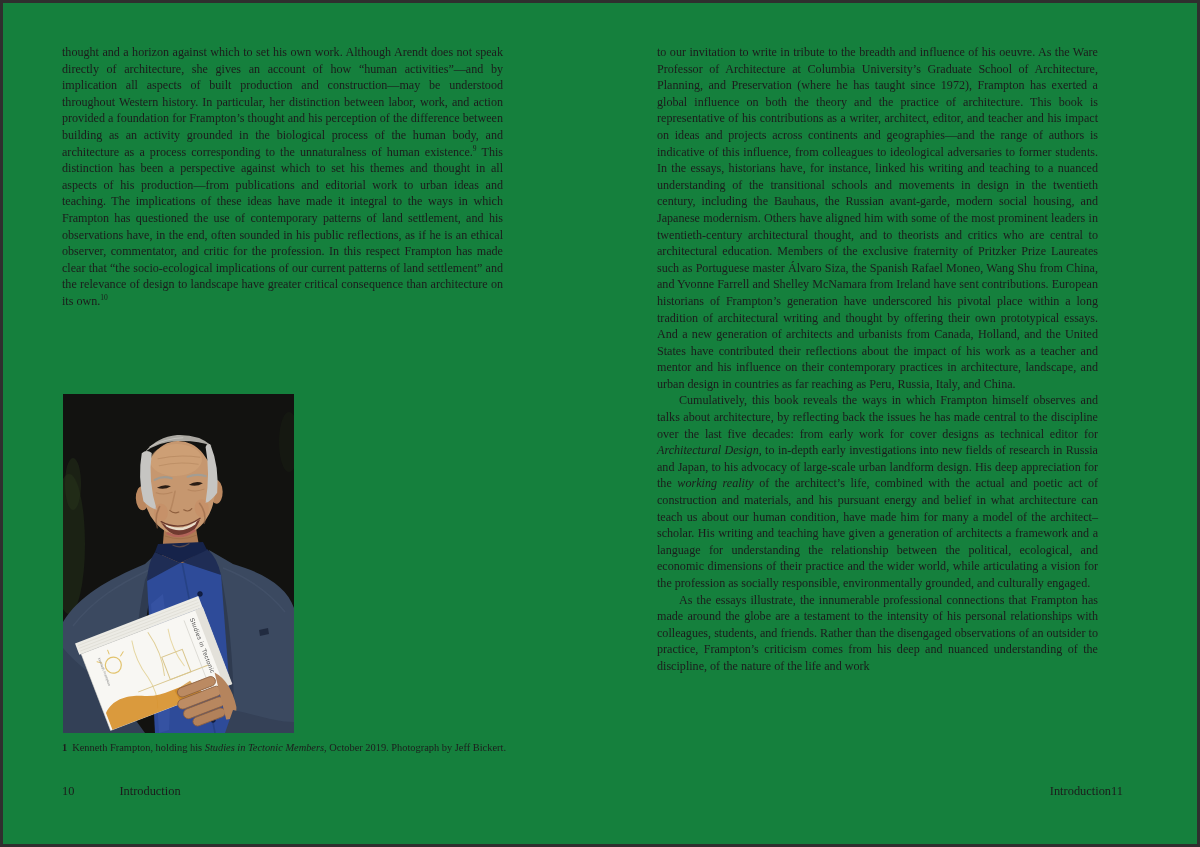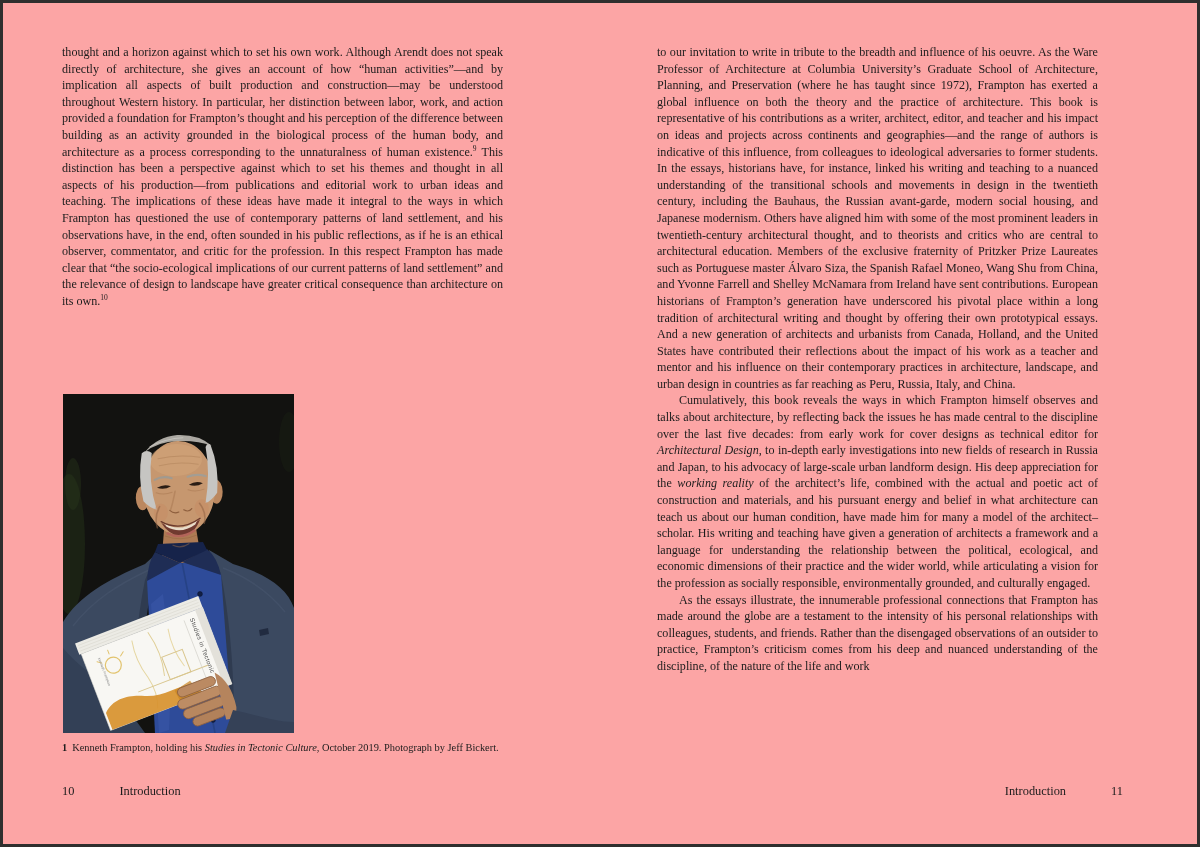--- a/index.html
+++ b/index.html
@@ -1,20 +1,20 @@
 <!DOCTYPE html>
 <html lang="en"><head>
 <meta charset="utf-8">
 <style>
   html,body{margin:0;padding:0;background:#e8e8e8;}
   .spread{
     position:relative;
     width:1200px;height:847px;
     box-sizing:border-box;
-    background:#fca5a5;
+    background:#15803d;
     border:3px solid #2f2f2e;
     font-family:"Liberation Serif","DejaVu Serif",serif;
     color:#1c1c1c;
     overflow:hidden;
   }
   .body-text{position:absolute;top:41px;width:441px;}
   .body-text.left{left:59px;}
   .body-text.right{left:654px;}
   p.para{
     margin:0;
@@ -43,21 +43,21 @@
   .caption i{font-style:italic;}
 
   .footer{
     position:absolute;top:781px;
     font-size:12.4px;line-height:15px;color:#1c1c1c;
     display:flex;align-items:baseline;
   }
   .footer-left{left:59px;}
   .footer-left .running{margin-left:45px;}
   .footer-right{left:693px;width:441px;justify-content:flex-end;}
-  .footer-right .pagenum{margin-left:45px;margin-right:14px;}
+  .footer-right .pagenum{margin-right:14px;}
 </style>
 </head>
 <body>
 
 <div class="spread">
 
   <section>
     <div class="body-text left">
       <p class="para"><span>thought and a horizon against which to set his own work. Although Arendt does not speak directly of architecture, she gives an account of how “human activities”—and by implication all aspects of built production and construction—may be understood throughout Western history. In particular, her distinction between labor, work, and action provided a foundation for Frampton’s thought and his perception of the difference between building as an activity grounded in the biological process of the human body, and architecture as a process corresponding to the unnaturalness of human existence.</span><sup>9</sup><span> This distinction has been a perspective against which to set his themes and thought in all aspects of his production—from publications and editorial work to urban ideas and teaching. The implications of these ideas have made it integral to the ways in which Frampton has questioned the use of contemporary patterns of land settlement, and his observations have, in the end, often sounded in his public reflections, as if he is an ethical observer, commentator, and critic for the profession. In this respect Frampton has made clear that “the socio-ecological implications of our current patterns of land settlement” and the relevance of design to landscape have greater critical consequence than architecture on its own.</span><sup>10</sup></p>
     </div>
@@ -171,21 +171,21 @@
           <rect x="-34" y="-20" width="40" height="9.5" rx="4.7" fill="#bb8a62"></rect>
           <rect x="-38" y="-9" width="46" height="10" rx="5" fill="#bd8c64"></rect>
           <rect x="-36" y="2" width="43" height="10" rx="5" fill="#b8875f"></rect>
           <rect x="-30" y="13" width="34" height="9" rx="4.5" fill="#b2815a"></rect>
           <path d="M8,-22 Q20,-8 16,18 Q12,30 2,26" fill="#b5845d" stroke="none"></path>
         </g>
         <path d="M162,339 L170,316 C190,320 212,328 231,328 L231,339 Z" fill="#354157"></path>
       </svg>
     </figure>
 
-    <div class="caption"><b>1</b><span>Kenneth Frampton, holding his </span><i>Studies in Tectonic Culture</i><span>, October 2019. Photograph by Jeff Bickert.</span></div>
+    <div class="caption"><b>1</b><span>Kenneth Frampton, holding his </span><i>Studies in Tectonic Members</i><span>, October 2019. Photograph by Jeff Bickert.</span></div>
 
     <div class="footer footer-left">
       <span class="pagenum">10</span>
       <span class="running">Introduction</span>
     </div>
   </section>
 
   <section>
     <div class="body-text right">
       <p class="para"><span>to our invitation to write in tribute to the breadth and influence of his oeuvre. As the Ware Professor of Architecture at Columbia University’s Graduate School of Architecture, Planning, and Preservation (where he has taught since 1972), Frampton has exerted a global influence on both the theory and the practice of architecture. This book is representative of his contributions as a writer, architect, editor, and teacher and his impact on ideas and projects across continents and geographies—and the range of authors is indicative of this influence, from colleagues to ideological adversaries to former students. In the essays, historians have, for instance, linked his writing and teaching to a nuanced understanding of the transitional schools and movements in design in the twentieth century, including the Bauhaus, the Russian avant-garde, modern social housing, and Japanese modernism. Others have aligned him with some of the most prominent leaders in twentieth-century architectural thought, and to theorists and critics who are central to architectural education. Members of the exclusive fraternity of Pritzker Prize Laureates such as Portuguese master Álvaro Siza, the Spanish Rafael Moneo, Wang Shu from China, and Yvonne Farrell and Shelley McNamara from Ireland have sent contributions. European historians of Frampton’s generation have underscored his pivotal place within a long tradition of architectural writing and thought by offering their own prototypical essays. And a new generation of architects and urbanists from Canada, Holland, and the United States have contributed their reflections about the impact of his work as a teacher and mentor and his influence on their contemporary practices in architecture, landscape, and urban design in countries as far reaching as Peru, Russia, Italy, and China.</span></p>

